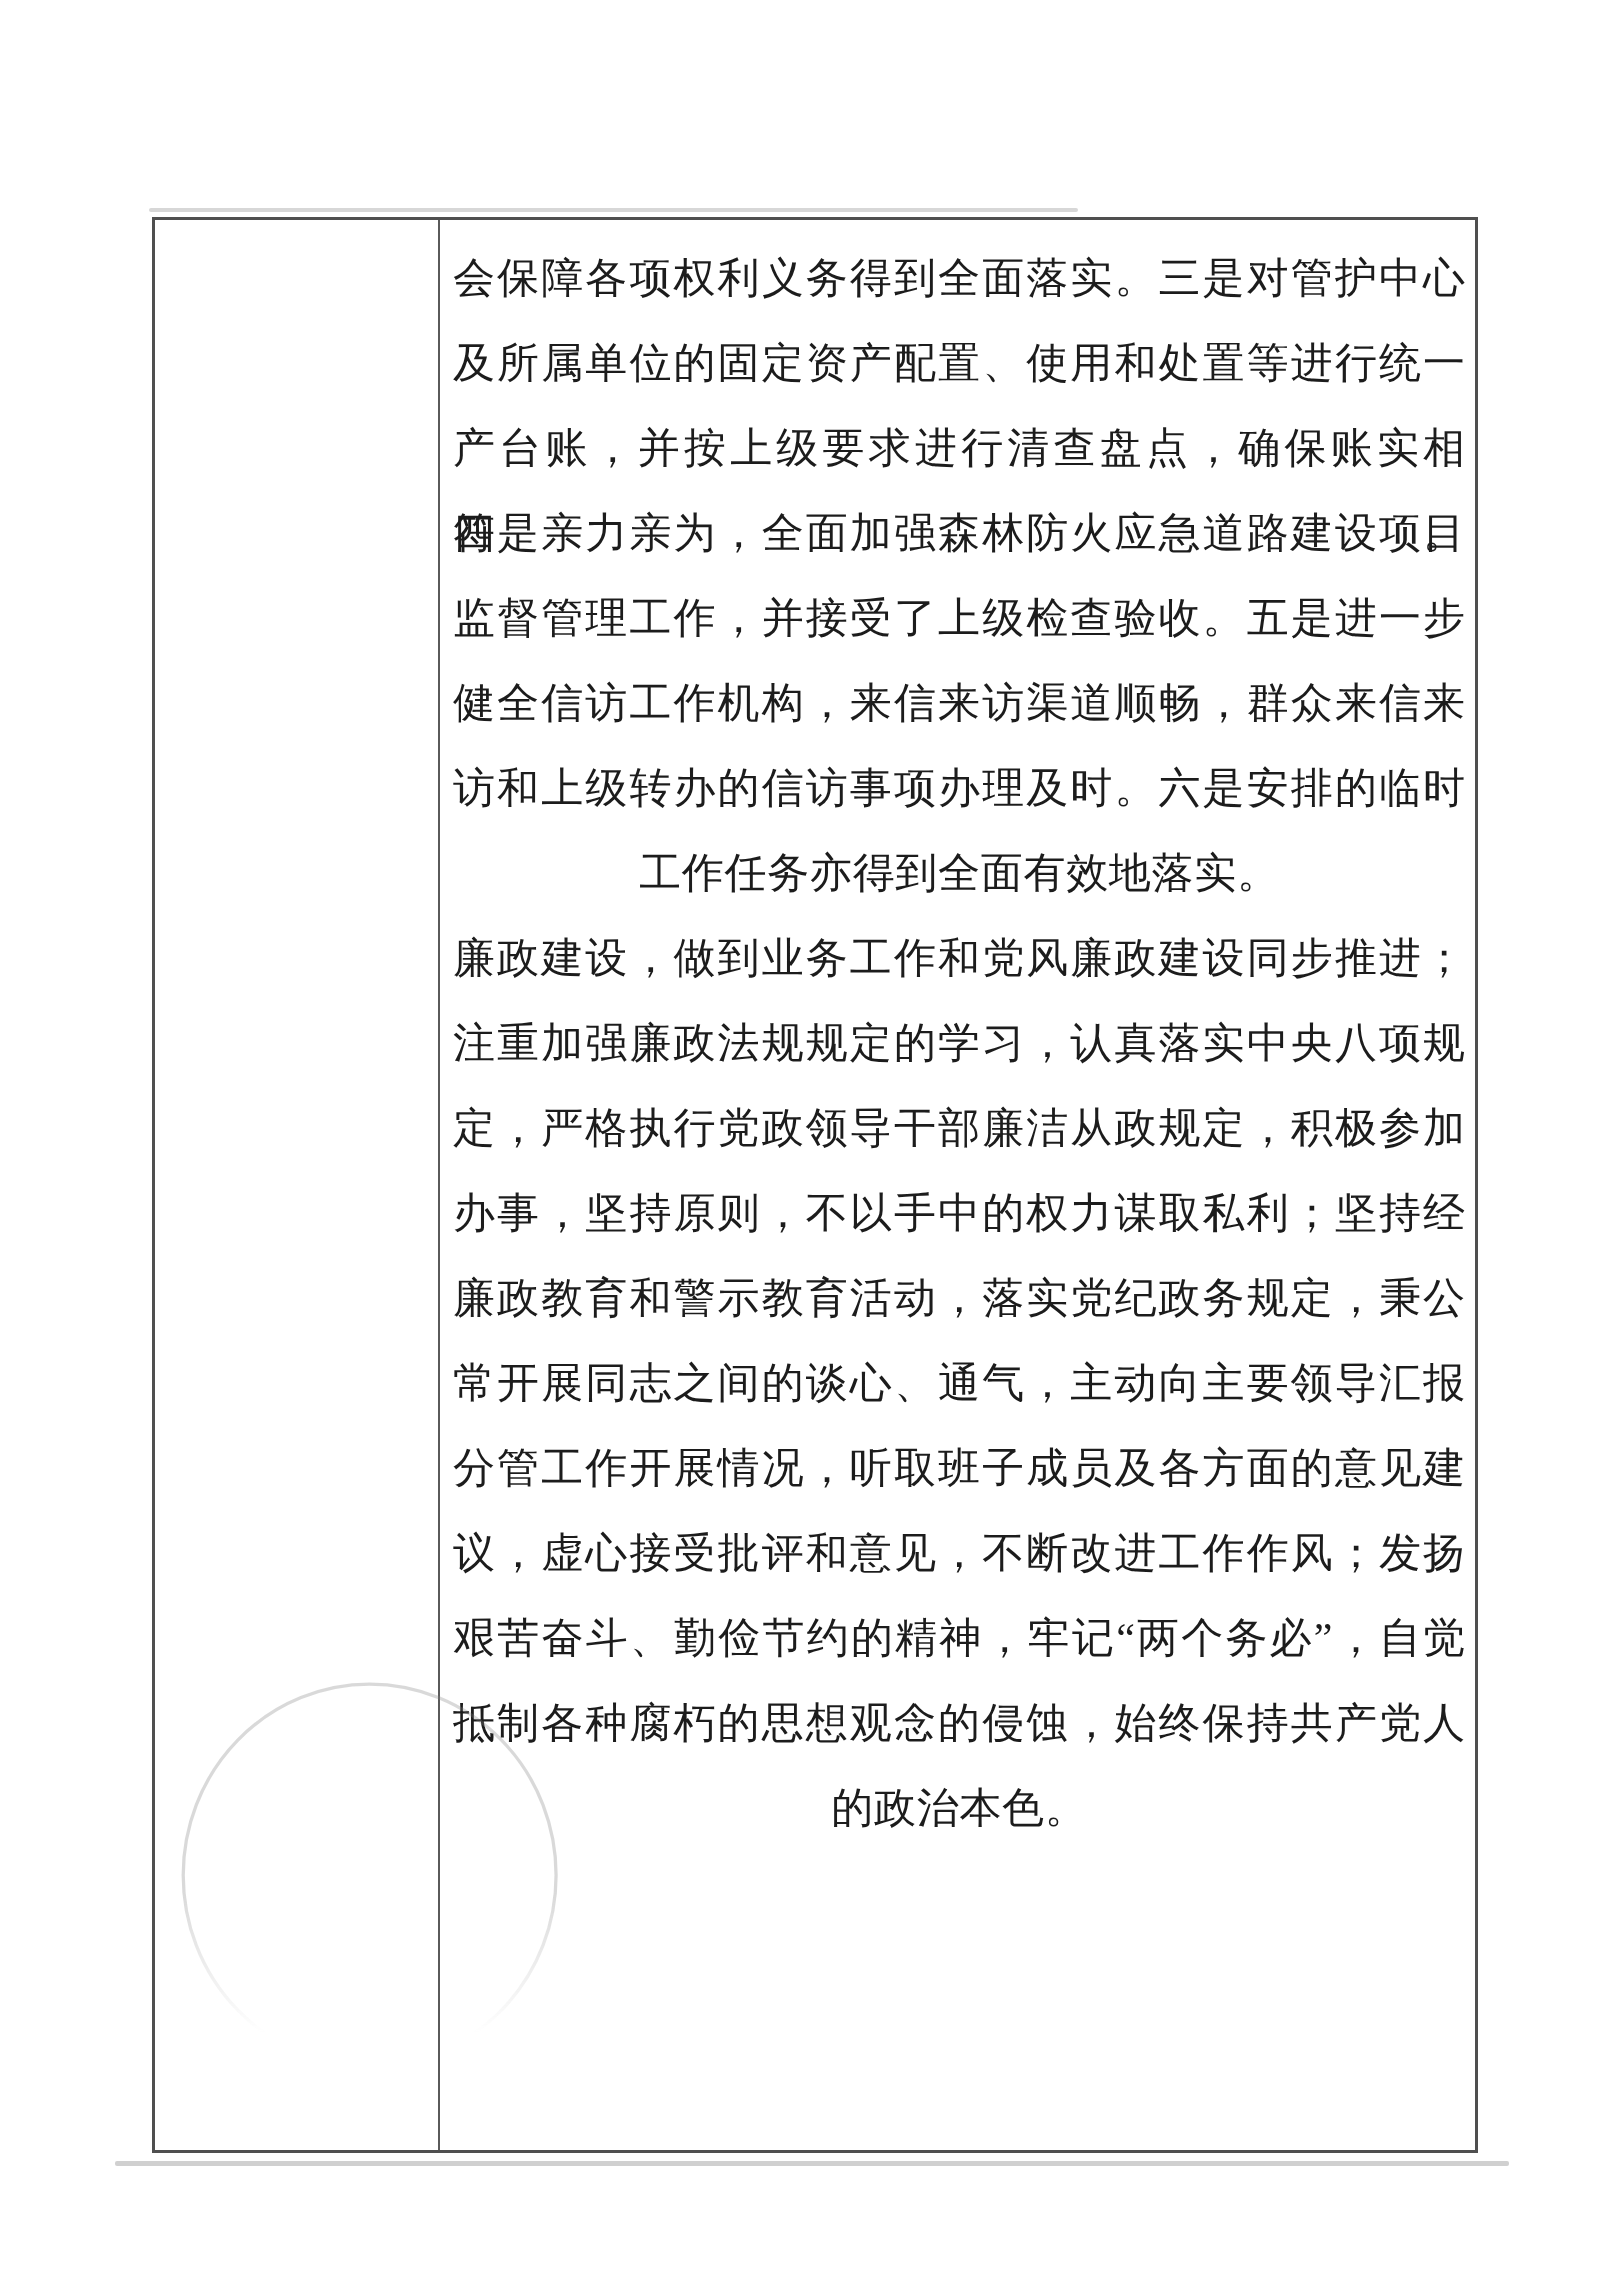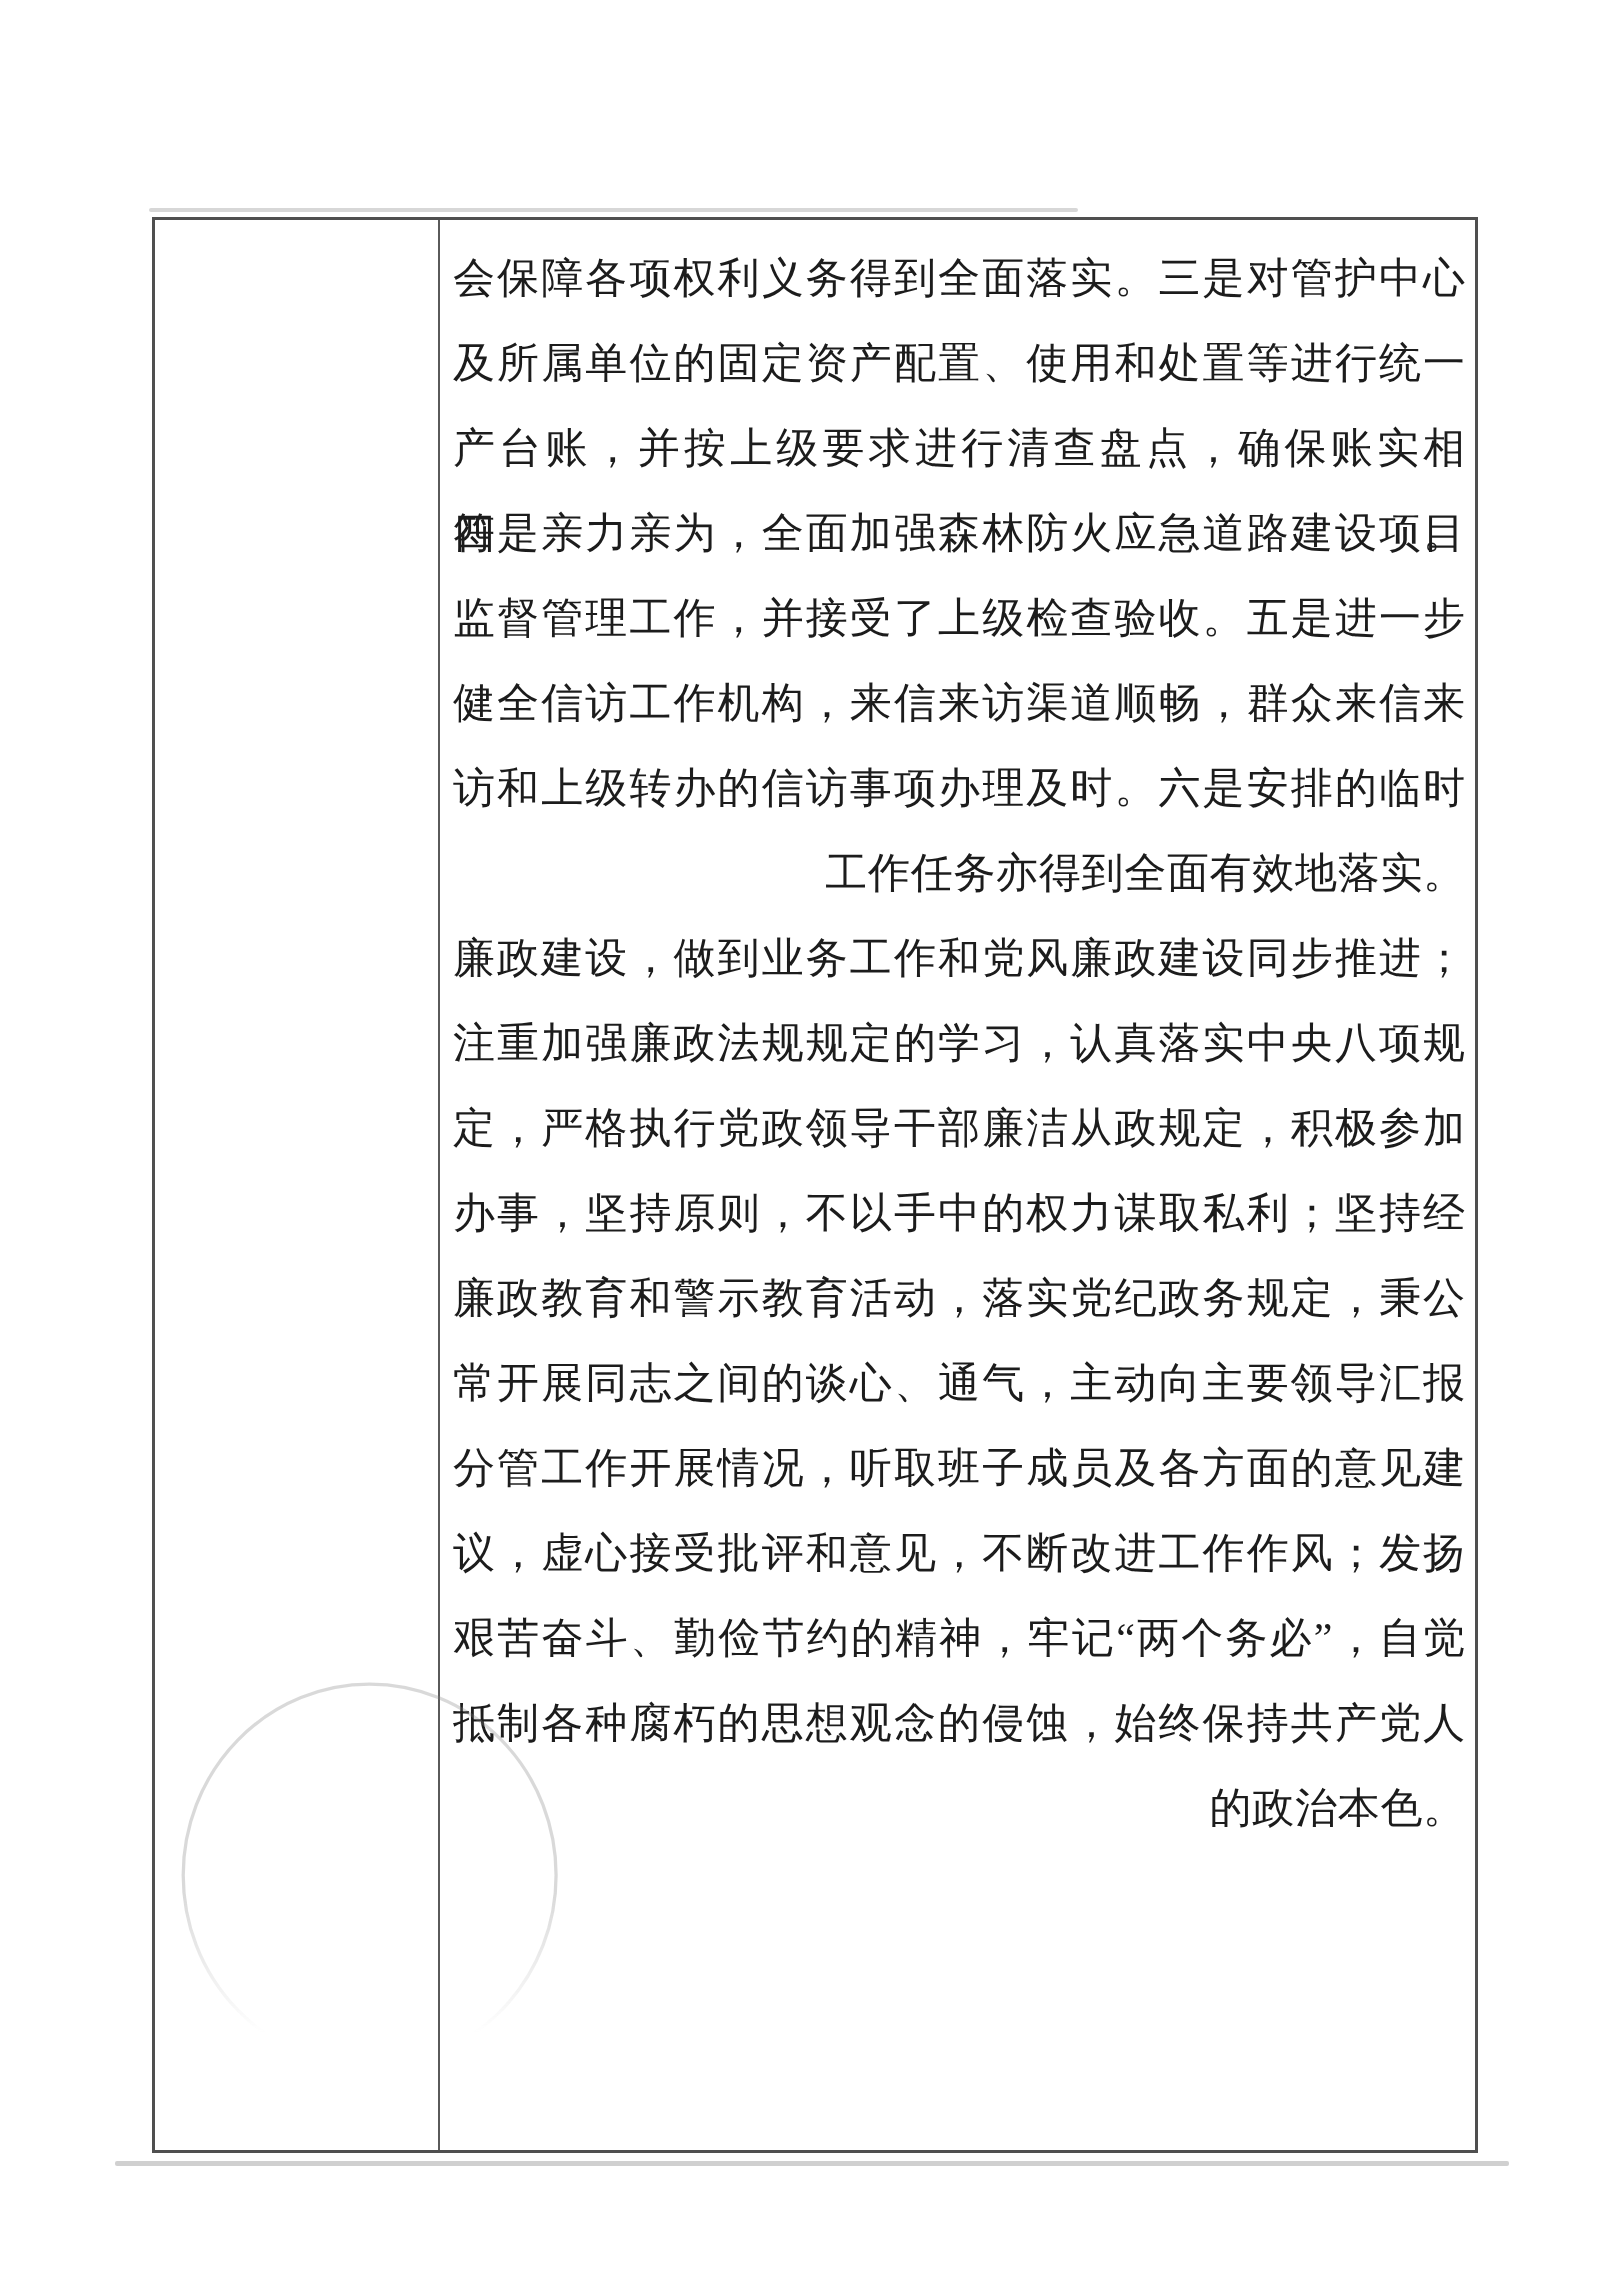--- a/index.html
+++ b/index.html
@@ -53,21 +53,21 @@
     color: #1c1c1c;
     letter-spacing: 0.7px;
     white-space: normal;
     overflow: visible;
   }
   .text-line.fill {
     text-align: justify;
     text-align-last: justify;
   }
   .text-line.short {
-    text-align: right;
+    text-align: center;
     text-align-last: auto;
   }
   
   .scan-artifact-top {
     position: absolute;
     left: 149px;
     top: 208px;
     width: 929px;
     height: 3.9px;
     background: rgba(155,155,155,0.40);

